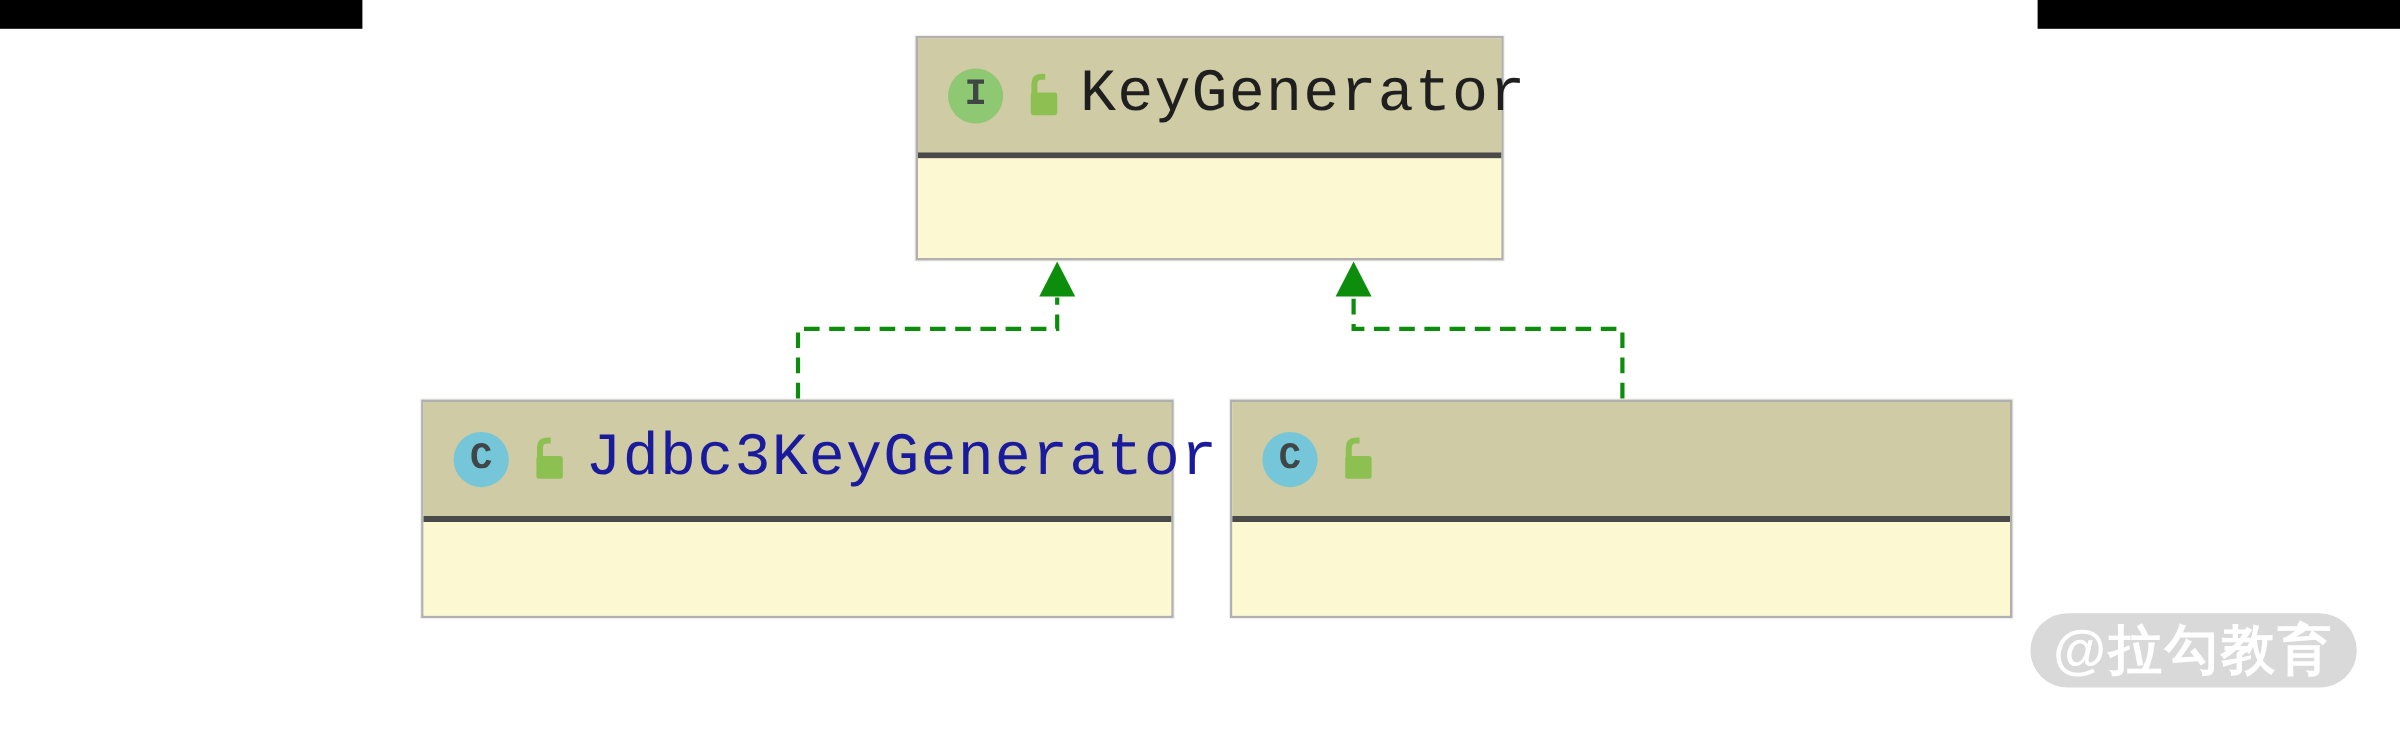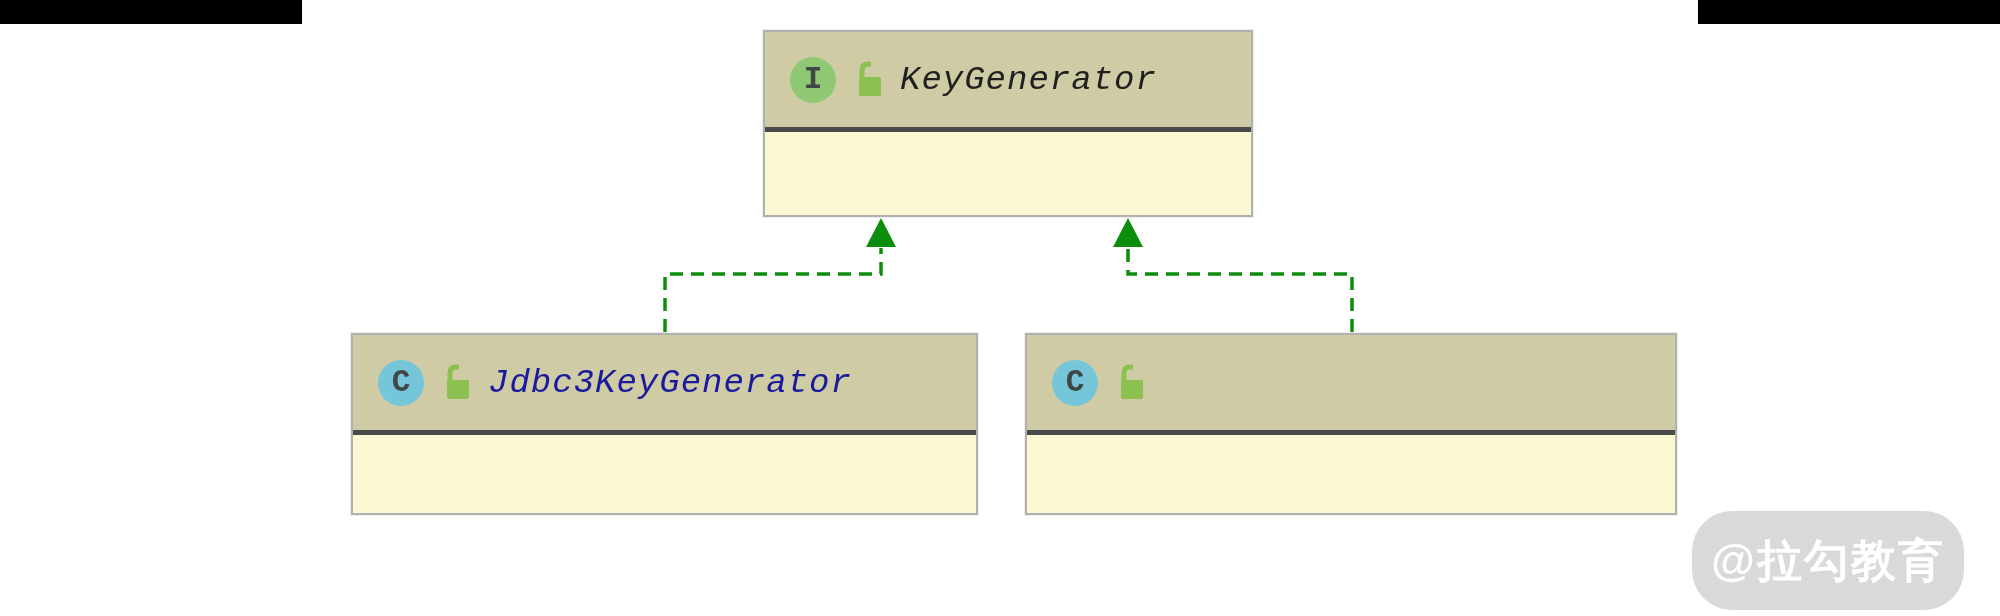--- a/index.html
+++ b/index.html
@@ -58,24 +58,23 @@
   .badge{
     width:46px;height:46px;border-radius:50%;
     display:flex;align-items:center;justify-content:center;
     font-size:31px;font-weight:bold;color:var(--badge-letter);
     flex:0 0 auto;
   }
   .badge.interface{background:var(--interface-badge);}
   .badge.class{background:var(--class-badge);}
   .lock{flex:0 0 auto;display:block;}
   .node-title{
-    font-size:34px;
+    font-size:50px;
     letter-spacing:1px;
     white-space:nowrap;
-    font-style:italic;
   }
   .node-title.interface{color:var(--interface-title);}
   .node-title.class{color:var(--class-title);}
 
   #node-keygenerator{left:763px;top:30px;width:490px;height:187px;}
   #node-jdbc3{left:351px;top:333px;width:627px;height:182px;}
   #node-selectkey{left:1025px;top:333px;width:652px;height:182px;}
 
   .edges{
     position:absolute;left:0;top:0;width:2000px;height:616px;
@@ -83,21 +82,21 @@
   }
   .edge-line{
     fill:none;
     stroke:var(--edge-green);
     stroke-width:3.5;
     stroke-dasharray:13 8;
   }
   .arrowhead{fill:var(--edge-green);stroke:none;}
 
   .watermark{
-    position:absolute;left:1692px;top:511px;width:272px;height:99px;
+    position:absolute;left:1692px;top:511px;width:272px;height:62px;
     background:var(--watermark-bg);
     border-radius:40px;
     display:flex;align-items:center;justify-content:center;
     color:var(--watermark-text);
     font-family:"Liberation Sans","DejaVu Sans",sans-serif;
     font-size:45px;font-weight:bold;letter-spacing:2px;
   }
 </style>
 </head>
 <body>

